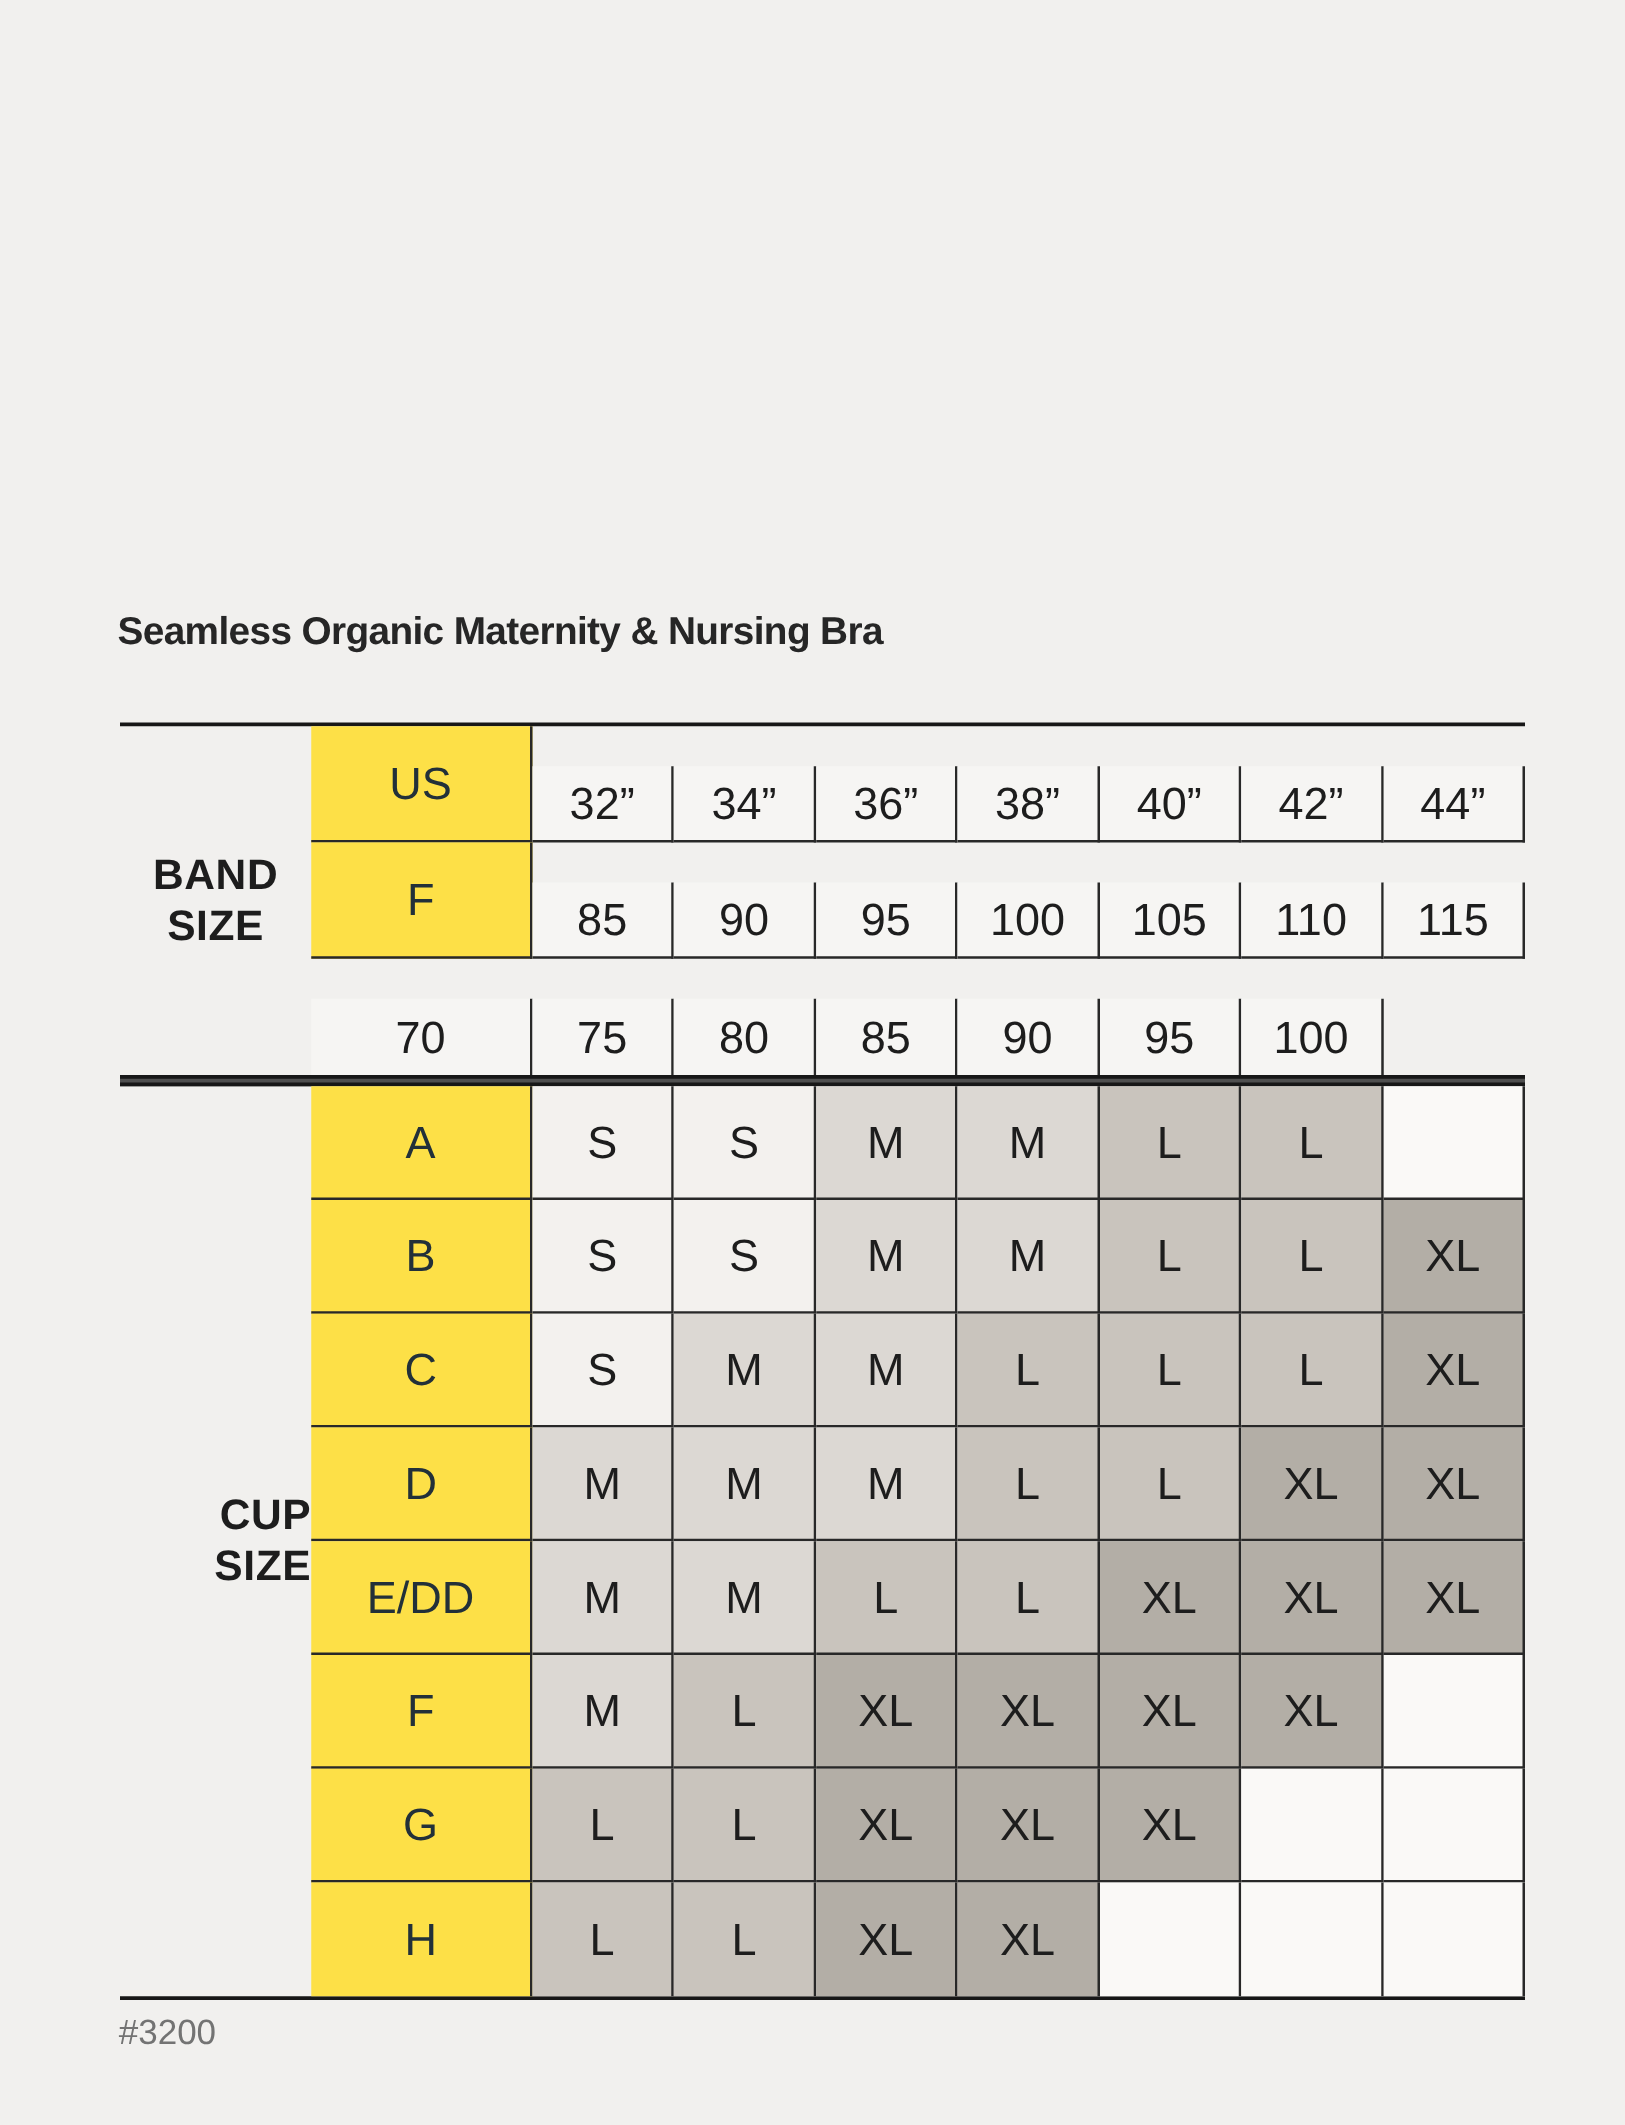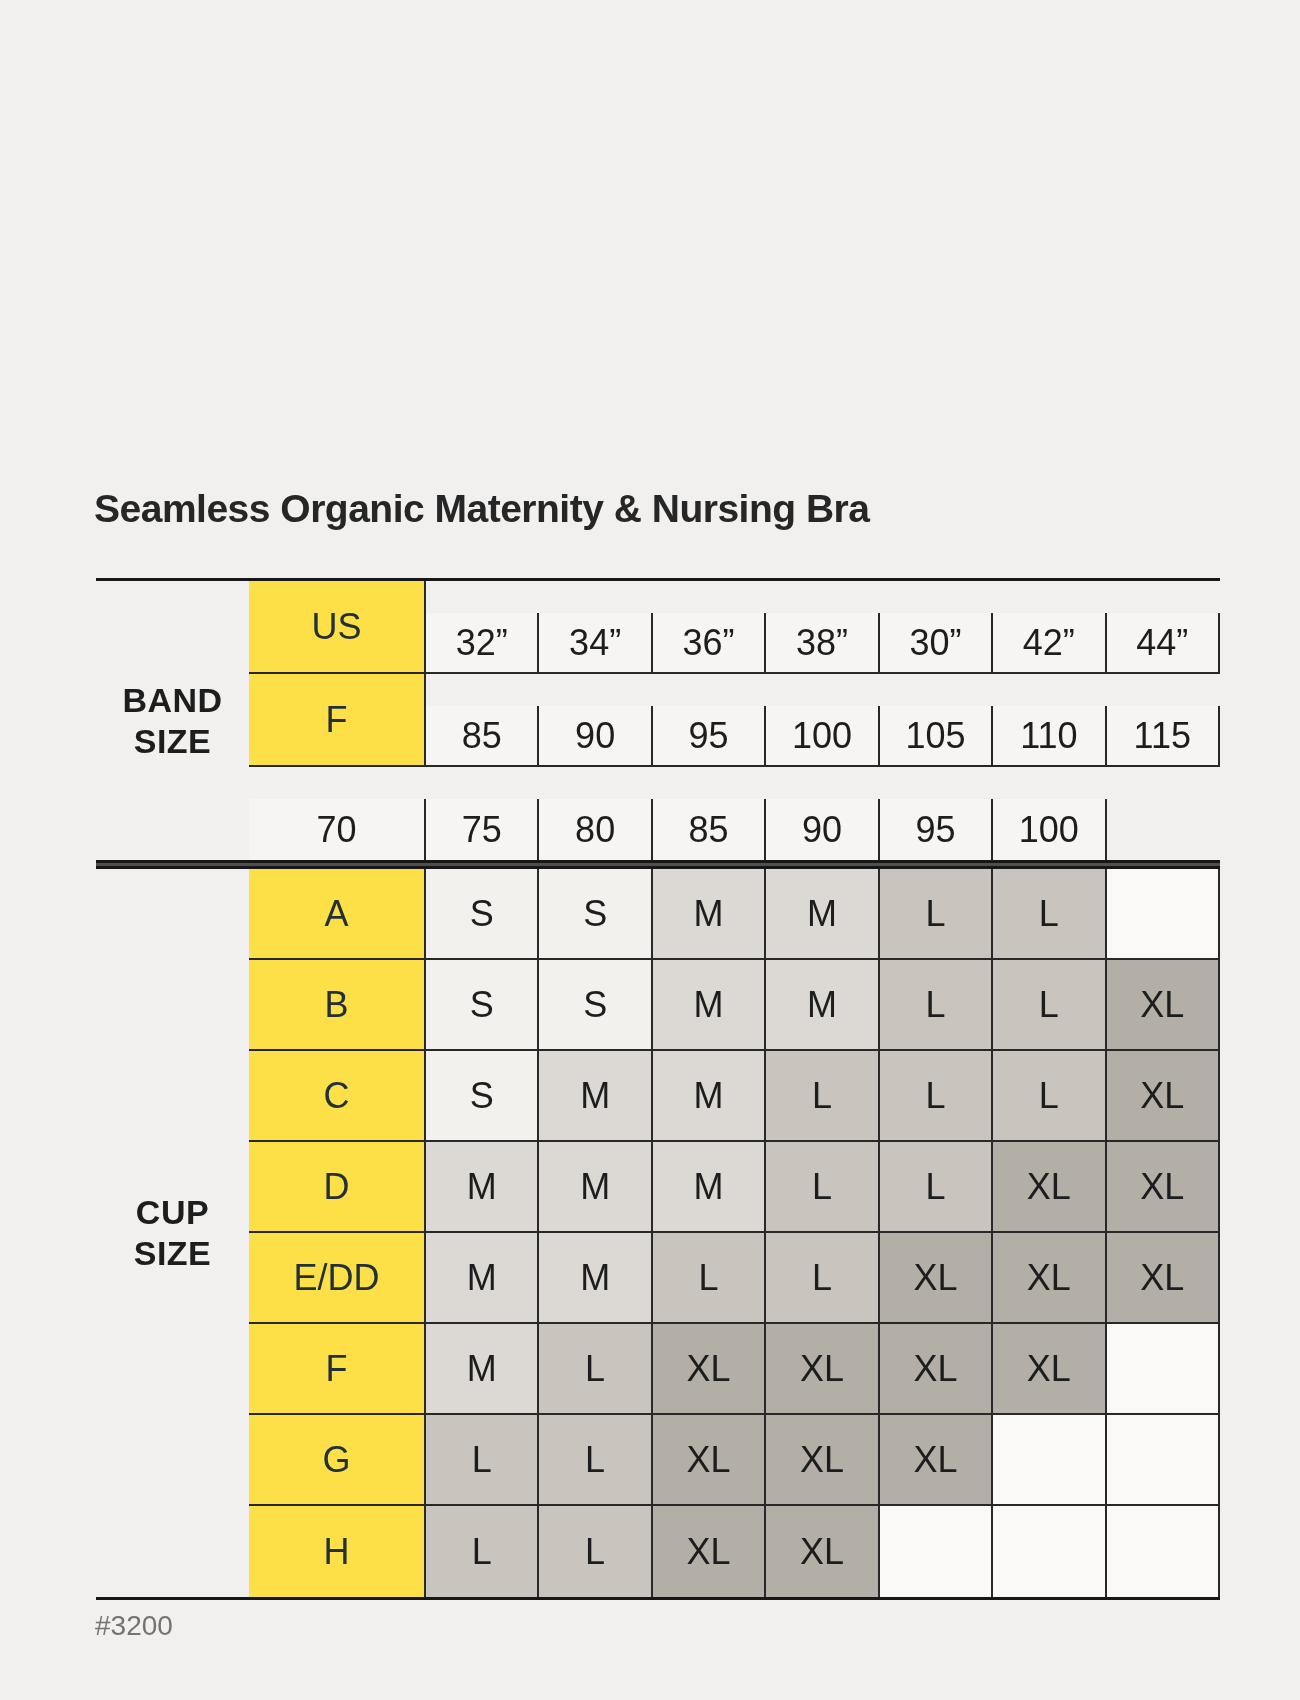--- a/index.html
+++ b/index.html
@@ -10,21 +10,21 @@
     height:1700px;
     background:#f1f0ee;
     font-family:"Liberation Sans","DejaVu Sans",sans-serif;
     overflow:hidden;
   }
   .title{
     position:absolute;
     left:94px;
     top:487px;
     margin:0;
-    font-size:39px;
+    font-size:31px;
     font-weight:600;
     letter-spacing:-0.5px;
     color:#262626;
     white-space:nowrap;
   }
   .table{
     position:absolute;
     left:96px;
     top:578px;
     width:1124px;
@@ -55,21 +55,21 @@
     align-items:center;
     justify-content:center;
     font-weight:bold;
     font-size:34px;
     letter-spacing:0.5px;
     line-height:1.2;
     color:#1d1d1d;
     text-align:center;
   }
   .band .side-label{grid-row:1 / span 3;}
-  .cup  .side-label{grid-row:1 / span 8;}
+  .cup  .side-label{grid-row:1 / span 8;align-items:flex-end;}
   .cell{
     box-sizing:border-box;
     display:flex;
     align-items:center;
     justify-content:center;
     border-right:2px solid #282828;
     border-bottom:2px solid #282828;
     font-size:36px;
     color:#1d1d1d;
   }
@@ -103,21 +103,21 @@
       <div class="side-label">
         <span>BAND</span>
         <span>SIZE</span>
       </div>
 
     <div class="cell hdr">US</div>
         <div class="cell val ">32”</div>
         <div class="cell val ">34”</div>
         <div class="cell val ">36”</div>
         <div class="cell val ">38”</div>
-        <div class="cell val ">30”</div>
+        <div class="cell val ">40”</div>
         <div class="cell val ">42”</div>
         <div class="cell val ">44”</div>
         <div class="cell hdr">F</div>
         <div class="cell val ">85</div>
         <div class="cell val ">90</div>
         <div class="cell val ">95</div>
         <div class="cell val ">100</div>
         <div class="cell val ">105</div>
         <div class="cell val ">110</div>
         <div class="cell val ">115</div>

